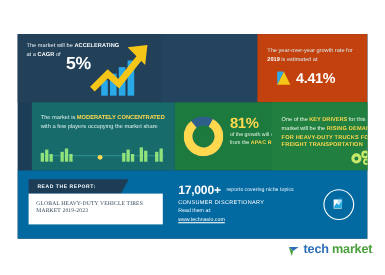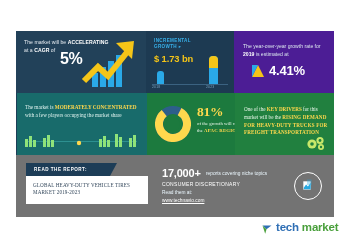--- a/index.html
+++ b/index.html
@@ -13,21 +13,21 @@
   
   .info{
     position:absolute;left:16px;top:31px;width:318px;height:186px;
     background:#1d3d57;overflow:hidden;
   }
 
   
   .row1{position:absolute;left:0;top:0;width:318px;height:62px;background:#23435e;}
   .r1a{position:absolute;left:0;top:0;width:130px;height:62px;background:#224159;}
   .r1b{position:absolute;left:130px;top:0;width:88px;height:62px;background:#1d3a52;}
-  .r1c{position:absolute;left:218px;top:0;width:100px;height:62px;background:#4c1d95;}
+  .r1c{position:absolute;left:218px;top:0;width:100px;height:62px;background:#c2410c;}
 
   .cagr-txt{position:absolute;left:8px;top:8px;width:88px;color:#e8eef3;
     font-size:5.1px;line-height:7.6px;letter-spacing:.05px;}
   .cagr-txt b{color:#ffffff;font-weight:bold;}
   .cagr-big{position:absolute;left:44px;top:19px;color:#ffffff;font-size:16px;
     font-weight:bold;letter-spacing:-.3px;}
 
   .arrowwrap{position:absolute;left:62px;top:4px;width:66px;height:56px;}
 
   .inc-label{position:absolute;left:8px;top:7px;width:74px;color:#37b0ea;
@@ -47,21 +47,21 @@
     font-size:5.1px;line-height:7.6px;}
   .yoy-txt b{color:#ffffff;font-weight:bold;}
   .yoy-row{position:absolute;left:18px;top:32px;display:flex;align-items:center;gap:5px;}
   .yoy-tri{width:0;height:0;border-left:6px solid transparent;border-right:6px solid transparent;
     border-bottom:12px solid #f5c518;position:relative;}
   .yoy-tri::after{content:"";position:absolute;left:-6px;top:0;width:0;height:0;
     border-left:6px solid #2aa9e8;border-bottom:12px solid transparent;}
   .yoy-big{color:#ffffff;font-size:13px;font-weight:bold;letter-spacing:-.2px;}
 
   
-  .row2{position:absolute;left:1px;top:62px;width:268px;height:62px;font-family:Liberation Serif, serif;}
+  .row2{position:absolute;left:13px;top:62px;width:268px;height:62px;}
   .r2a{position:absolute;left:0;top:0;width:130px;height:62px;background:#186b6b;}
   .r2b{position:absolute;left:130px;top:0;width:188px;height:62px;background:#1c7a3e;}
   .r2b2{position:absolute;left:218px;top:0;width:100px;height:62px;background:#21803f;}
 
   .conc{position:absolute;left:8px;top:10px;width:116px;color:#dff3ef;
     font-size:5.2px;line-height:8.2px;}
   .conc b{color:#ffd84d;font-weight:bold;}
   .plants{position:absolute;left:6px;top:40px;width:118px;height:16px;}
   .line2{position:absolute;left:8px;top:48px;width:112px;height:1px;background:#2d9090;}
 
@@ -72,21 +72,21 @@
     font-size:4.8px;line-height:7px;}
   .pct-sub b{color:#ffd84d;font-weight:bold;letter-spacing:.2px;}
 
   .driver{position:absolute;left:9px;top:13px;width:88px;color:#eaf7ea;
     font-size:5.1px;line-height:7.8px;}
   .driver b{color:#ffd84d;font-weight:bold;}
   .driver .y{color:#ffd84d;font-weight:bold;letter-spacing:.15px;}
   .gears{position:absolute;right:8px;bottom:4px;width:22px;height:16px;}
 
   
-  .row3{position:absolute;left:0;top:124px;width:318px;height:62px;background:#737373;}
+  .row3{position:absolute;left:0;top:124px;width:318px;height:62px;background:#0369a1;}
 
   .readtab{position:absolute;left:10px;top:8px;width:84px;height:13px;background:#1d3d57;}
   .readtab::after{content:"";position:absolute;left:84px;top:0;width:0;height:0;
     border-top:13px solid #1d3d57;border-right:7px solid transparent;}
   .readtab span{position:absolute;left:8px;top:4px;color:#ffffff;font-size:4.6px;
     font-weight:bold;letter-spacing:.5px;}
   .reportcard{position:absolute;left:10px;top:21px;width:122px;height:28px;background:#ffffff;}
   .reportcard p{margin:0;position:absolute;left:7px;top:6px;width:112px;color:#33475b;
     font-size:5.1px;line-height:7.4px;letter-spacing:.15px;
     font-family:"Liberation Serif","DejaVu Serif",serif;}
@@ -128,34 +128,20 @@
             <rect x="14" y="38" width="6" height="14" fill="#2aa9e8"></rect>
             <rect x="22" y="32" width="6" height="20" fill="#2aa9e8"></rect>
             <rect x="30" y="26" width="6" height="26" fill="#2aa9e8"></rect>
             <rect x="38" y="20" width="6" height="32" fill="#2aa9e8"></rect>
             <path d="M6 46 L20 32 L30 41 L50 16" stroke="#f5c518" stroke-width="6" fill="none" stroke-linecap="butt" stroke-linejoin="miter"></path>
             <path d="M38 8 L56 6 L54 24 Z" fill="#f5c518"></path>
           </svg>
         </div>
       </div>
 
-      <div class="r1b">
-        <div class="inc-label">
-          <span>INCREMENTAL</span><br>
-          <span>GROWTH</span> <span>▸</span>
-        </div>
-        <div class="inc-val">$ 1.73 bn</div>
-        <div class="barA"></div>
-        <div class="barB">
-            <div class="top"></div>
-          </div>
-        <div class="axis"></div>
-        <div class="yrA">2018</div>
-        <div class="yrB">2023</div>
-      </div>
 
       <div class="r1c">
         <div class="yoy-txt">
           <span>The year-over-year growth rate for </span><b>2019</b><span> is estimated at</span>
         </div>
         <div class="yoy-row">
           <span class="yoy-tri"></span>
           <span class="yoy-big">4.41%</span>
         </div>
       </div>

